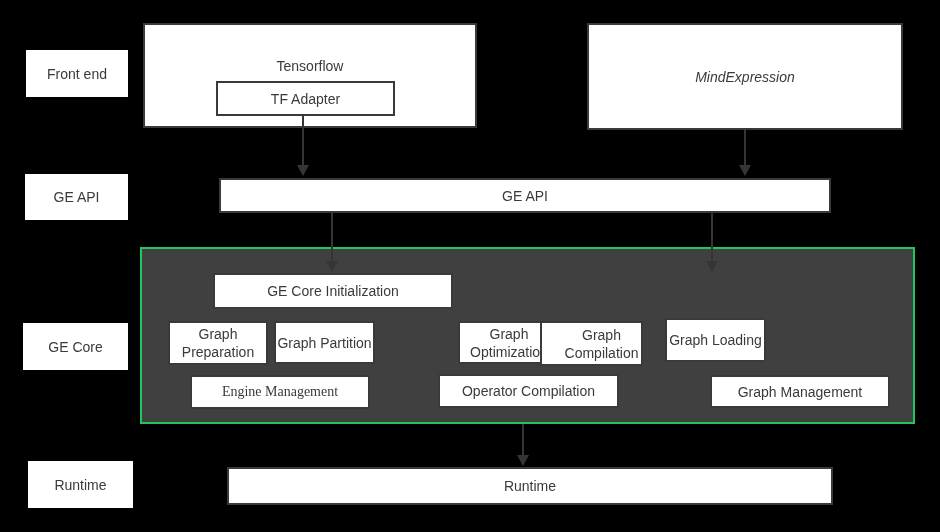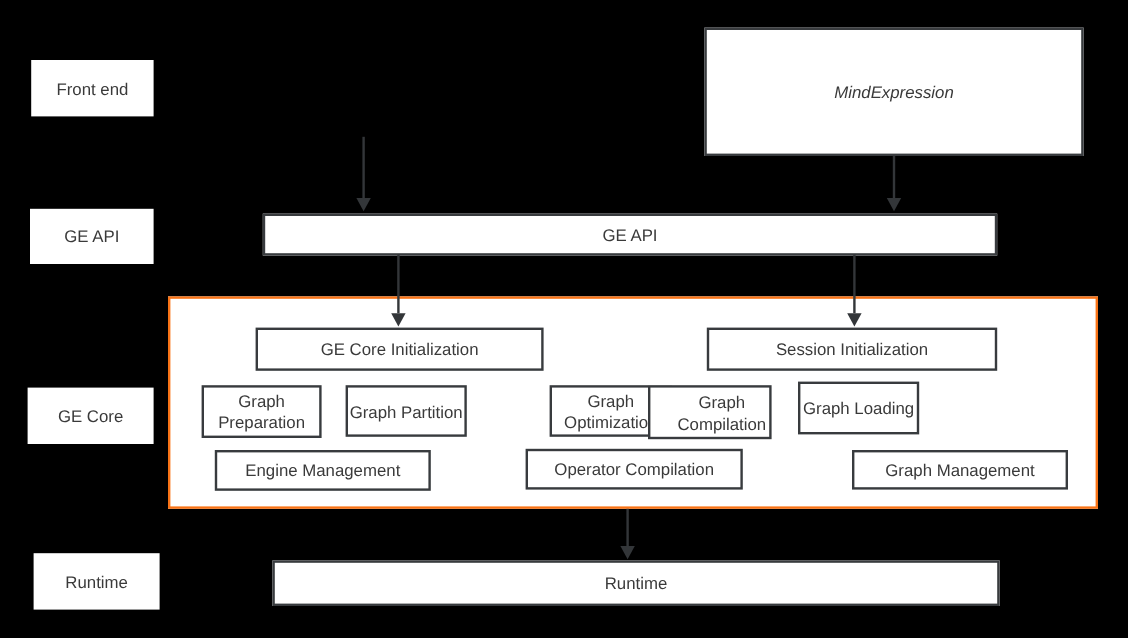--- a/index.html
+++ b/index.html
@@ -37,35 +37,35 @@
     text-align: center; font-size: 14px; color: #3a3a3a;
   }
   .box-tfadapter { left: 71px; top: 56px; width: 179px; height: 35px; }
 
   .box-mindexpression { left: 587px; top: 23px; width: 316px; height: 107px; font-style: italic; }
 
   .bar-geapi { left: 219px; top: 178px; width: 612px; height: 35px; }
 
   .box-gecore {
     position: absolute; left: 140px; top: 247px; width: 775px; height: 177px;
-    background: #ffffff; border: 2px solid #f97316;
+    background: #404040; border: 2px solid #22c55e;
   }
   
   .box-gecore .node { border-width: 2px; }
   .init-gecore   { left: 71px;  top: 24px; width: 240px; height: 36px; }
   .init-session  { left: 447px; top: 24px; width: 242px; height: 36px; }
 
   .st-preparation  { left: 26px;  top: 72px; width: 100px; height: 44px; }
-  .st-partition    { left: 146px; top: 72px; width: 101px; height: 43px; }
+  .st-partition    { left: 132px; top: 72px; width: 101px; height: 43px; }
   .st-optimization { left: 273px; top: 72px; width: 102px; height: 43px; margin-left: 43px; }
   .st-compilation  { left: 398px; top: 72px; width: 103px; height: 45px; padding-left: 20px; }
   .st-loading      { left: 523px; top: 69px; width: 101px; height: 44px; text-align: center; }
   .st-execution    { left: 649px; top: 67px; width: 101px; height: 44px; }
 
-  .mg-engine   { left: 37px;  top: 126px; width: 180px; height: 34px; }
+  .mg-engine   { left: 48px;  top: 126px; width: 180px; height: 34px; font-family: Liberation Serif, serif; }
   .mg-operator { left: 296px; top: 125px; width: 181px; height: 34px; }
   .mg-graph    { left: 548px; top: 126px; width: 180px; height: 33px; margin-left: 20px; }
 
   .bar-runtime { left: 227px; top: 467px; width: 606px; height: 38px; }
 
   
   .arrow { position: absolute; width: 12px; z-index: 10; }
   .arrow .line { width: 2px; margin: 0 auto; background: #333639; }
   .arrow .head {
     width: 0; height: 0; margin: 0 auto;
@@ -81,27 +81,30 @@
 </head>
 <body>
 
 <div class="stage-wrap">
 
   <div class="row-label lbl-frontend">Front end</div>
   <div class="row-label lbl-geapi">GE API</div>
   <div class="row-label lbl-gecore">GE Core</div>
   <div class="row-label lbl-runtime">Runtime</div>
 
+  <div class="node box-tensorflow">
+    <div class="tensorflow-title">Tensorflow</div>
+    <div class="node box-tfadapter">TF Adapter</div>
+  </div>
   <div class="node box-mindexpression">MindExpression</div>
 
   <div class="node bar-geapi">GE API</div>
 
   <div class="box-gecore">
     <div class="node init-gecore">GE Core Initialization</div>
-    <div class="node init-session">Session Initialization</div>
 
     <div class="node st-preparation">Graph Preparation</div>
     <div class="node st-partition">Graph Partition</div>
     <div class="node st-optimization">Graph Optimization</div>
     <div class="node st-compilation">Graph Compilation</div>
     <div class="node st-loading">Graph Loading</div>
 
     <div class="node mg-engine">Engine Management</div>
     <div class="node mg-operator">Operator Compilation</div>
     <div class="node mg-graph">Graph Management</div>

